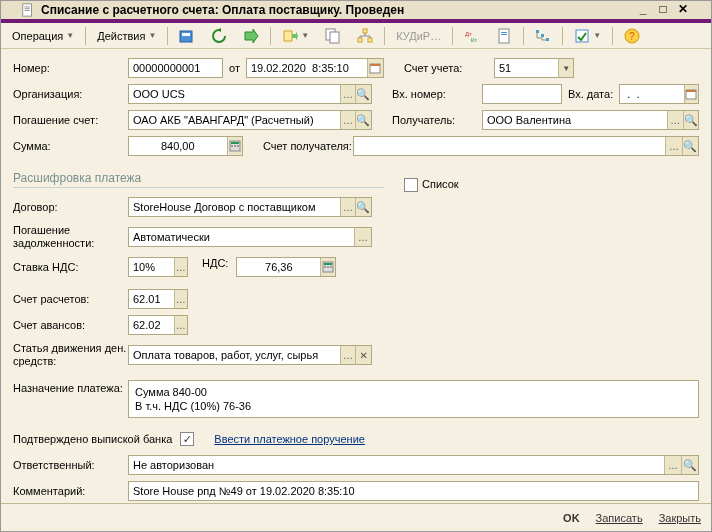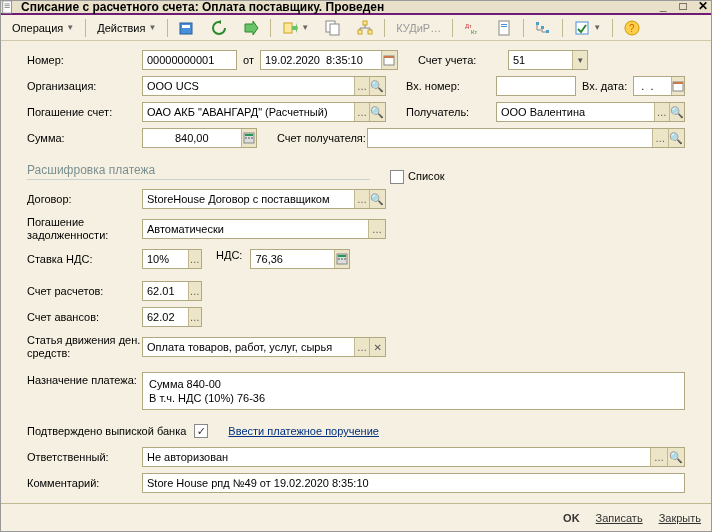--- a/index.html
+++ b/index.html
@@ -1,27 +1,27 @@
 <!DOCTYPE html>
 <html><head>
 <meta charset="utf-8">
 <style>
   * { box-sizing: border-box; margin: 0; padding: 0; }
   body { font-family: Arial, sans-serif; font-size: 11px; background: #f5f0e1; width: 712px; height: 532px; overflow: hidden; color: #000; }
   .window { width: 712px; height: 532px; border: 1px solid #999; display: flex; flex-direction: column; background: #f5f0e1; }
-  .titlebar { height: 14px; background: #e8e0c8; border-bottom: 2px solid #701a75; display: flex; align-items: center; padding: 0 0; font-weight: bold; font-size: 12px; }
+  .titlebar { height: 22px; background: #e8e0c8; border-bottom: 4px solid #701a75; display: flex; align-items: center; padding: 0 20px; font-weight: bold; font-size: 12px; }
   .titlebar .icon { width: 14px; height: 14px; margin-right: 6px; }
   .titlebar .spacer { flex: 1; }
   .titlebar .winbtn { width: 16px; height: 14px; margin-left: 4px; text-align: center; line-height: 12px; cursor: pointer; font-size: 12px; }
   .toolbar { height: 26px; background: #f5f0e1; border-bottom: 1px solid #d0c8a8; display: flex; align-items: center; padding: 0 4px; gap: 2px; }
   .toolbar .tbtn { height: 20px; padding: 0 6px; display: flex; align-items: center; cursor: pointer; border: 1px solid transparent; border-radius: 2px; }
   .toolbar .tbtn .drop { font-size: 8px; margin-left: 3px; color: #666; }
   .toolbar .sep { width: 1px; height: 18px; background: #c0b890; margin: 0 2px; }
   .toolbar .tico { width: 16px; height: 16px; }
-  .content { flex: 1; padding: 8px 26px; overflow: auto; }
+  .content { flex: 1; padding: 8px 12px; overflow: auto; }
   .row { display: flex; align-items: center; margin-bottom: 4px; min-height: 22px; }
   .row .lbl { width: 115px; flex-shrink: 0; }
   .row .lbl-s { width: 90px; flex-shrink: 0; }
   .row .col2 { margin-left: 20px; display: flex; align-items: center; flex: 1; }
   .fld { display: flex; align-items: center; border: 1px solid #b0a880; background: #fff; height: 20px; }
   .fld input { border: none; outline: none; padding: 0 4px; font-size: 11px; font-family: inherit; background: transparent; width: 100%; height: 100%; }
   .fld .btn { width: 18px; height: 18px; background: #ede5c8; border-left: 1px solid #c0b890; display: flex; align-items: center; justify-content: center; cursor: pointer; font-size: 10px; color: #555; }
   .fld .btn.mag { font-size: 11px; }
   .fld .btn.drop { font-size: 8px; }
   .fld .btn.calc svg { width: 12px; height: 12px; }
@@ -266,21 +266,21 @@
     </div>
 
     <div class="row">
       <div class="lbl">Ставка НДС:</div>
       <div class="fld" style="width:60px">
           <input value="10%" style="">
           <div class="btn">…</div>
         </div>
       <span style="margin:0 8px 8px 14px">НДС:</span>
       <div class="fld" style="width:100px">
-          <input style="text-align: left;" value="76,36">
+          <input style="text-align: center;" value="76,36">
           <div class="btn calc">
             <svg viewBox="0 0 12 12">
               <rect x="1" y="1" width="10" height="10" fill="#ddd" stroke="#888"></rect>
               <rect x="2" y="2" width="8" height="2" fill="#295"></rect>
               <rect x="2" y="5" width="2" height="2" fill="#999"></rect>
               <rect x="5" y="5" width="2" height="2" fill="#999"></rect>
               <rect x="8" y="5" width="2" height="2" fill="#999"></rect>
             </svg>
           </div>
         </div>

